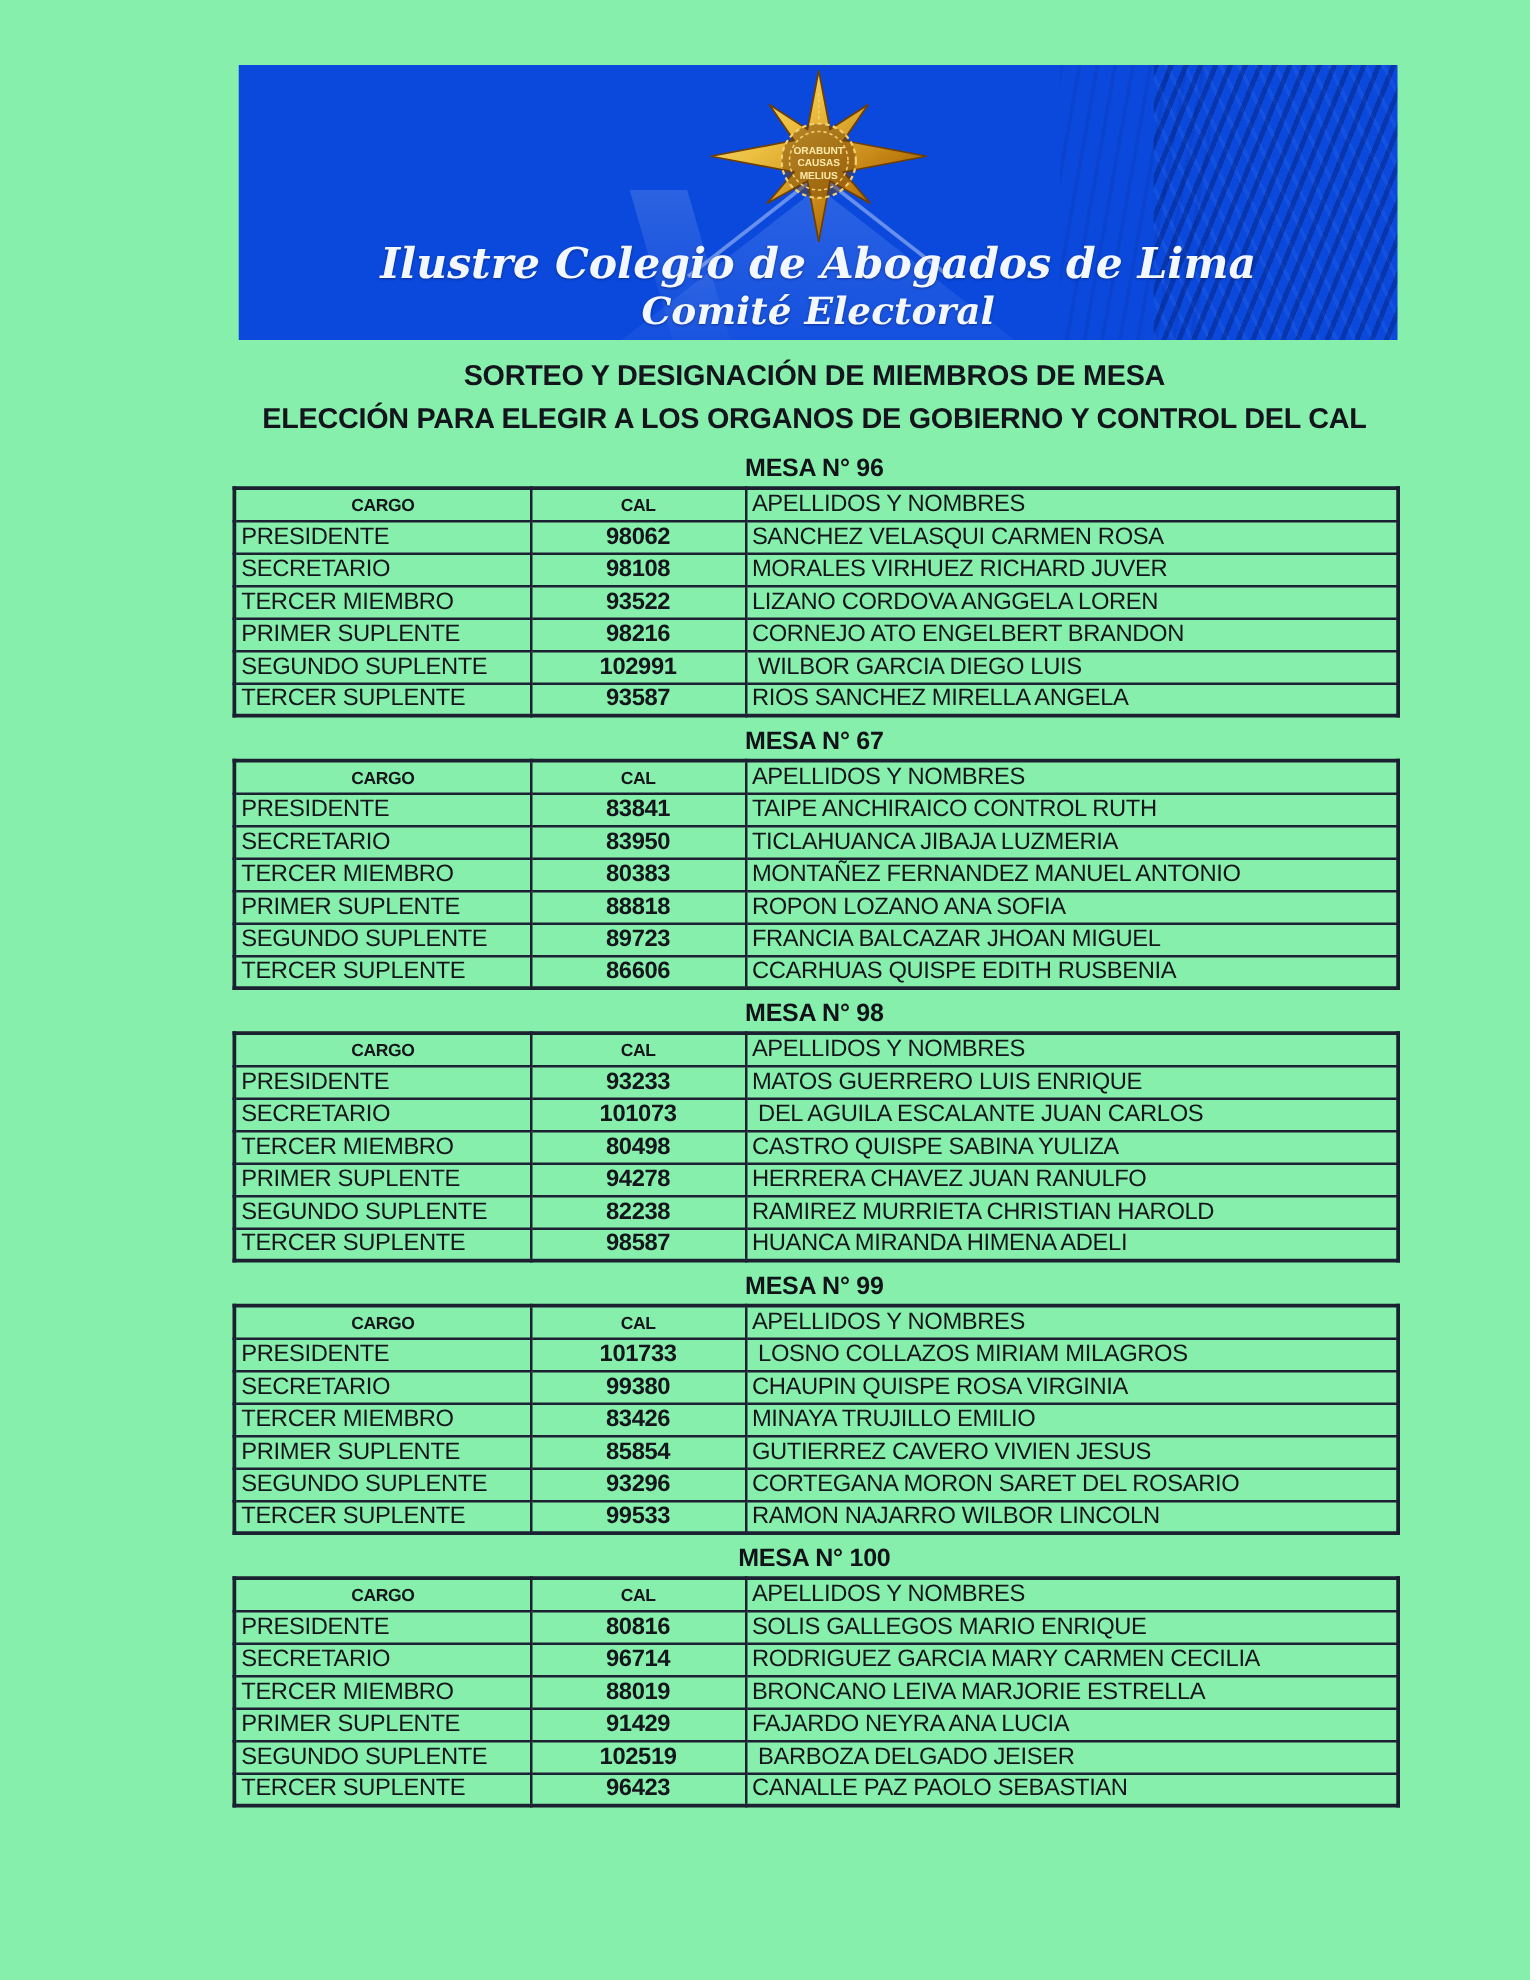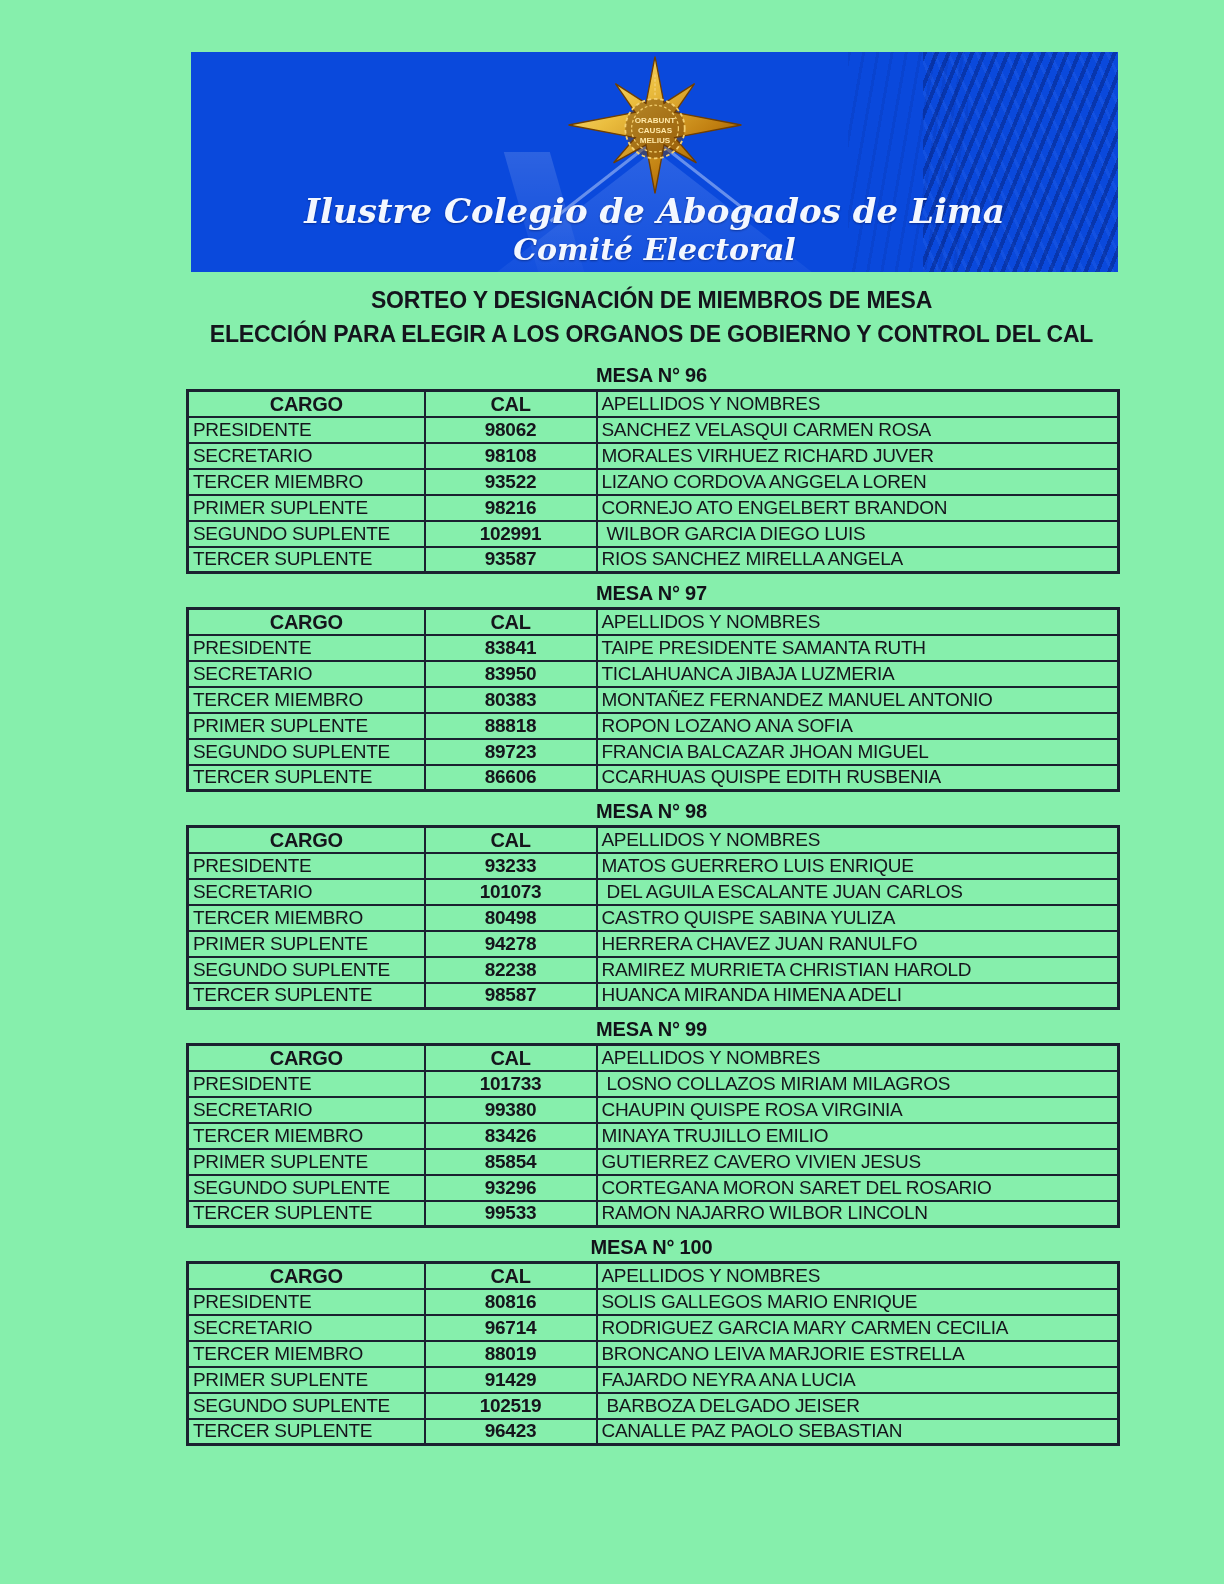--- a/index.html
+++ b/index.html
@@ -109,21 +109,21 @@
     height: 26px;
     font-size: 19px;
     line-height: 22px;
     padding: 0 4px;
     letter-spacing: -0.3px;
     white-space: pre;
     overflow: hidden;
     vertical-align: middle;
   }
   .mesa-table th.col-cargo, .mesa-table th.col-cal {
-    text-align: center; font-weight: bold; font-size: 20px;
+    text-align: center; font-weight: bold; font-size: 14px;
   }
   .mesa-table th.col-nombres { text-align: left; font-weight: normal; }
   .mesa-table td.cell-cargo { text-align: left; font-weight: normal; }
   .mesa-table td.cell-cal { text-align: center; font-weight: bold; border-radius: 12px; }
   .mesa-table td.cell-nombres { text-align: left; font-weight: normal; }
 </style>
 </head>
 <body>
 
 <div class="page">
@@ -209,39 +209,39 @@
             </tr>
             <tr>
               <td class="cell-cargo">TERCER SUPLENTE</td>
               <td class="cell-cal">93587</td>
               <td class="cell-nombres">RIOS SANCHEZ MIRELLA ANGELA</td>
             </tr>
           </tbody>
       </table>
     </section>
       <section>
-      <h2 class="mesa-title">MESA N° 97</h2>
+      <h2 class="mesa-title">MESA N° 67</h2>
       <table class="mesa-table">
         <colgroup>
           <col style="width:237px">
             <col style="width:172px">
             <col style="width:522px">
         </colgroup>
         <thead>
           <tr>
             <th class="col-cargo">CARGO</th>
             <th class="col-cal">CAL</th>
             <th class="col-nombres">APELLIDOS Y NOMBRES</th>
           </tr>
         </thead>
         <tbody>
             <tr>
               <td class="cell-cargo">PRESIDENTE</td>
               <td class="cell-cal">83841</td>
-              <td class="cell-nombres">TAIPE PRESIDENTE SAMANTA RUTH</td>
+              <td class="cell-nombres">TAIPE ANCHIRAICO CONTROL RUTH</td>
             </tr>
             <tr>
               <td class="cell-cargo">SECRETARIO</td>
               <td class="cell-cal">83950</td>
               <td class="cell-nombres">TICLAHUANCA JIBAJA LUZMERIA</td>
             </tr>
             <tr>
               <td class="cell-cargo">TERCER MIEMBRO</td>
               <td class="cell-cal">80383</td>
               <td class="cell-nombres">MONTAÑEZ FERNANDEZ MANUEL ANTONIO</td>

